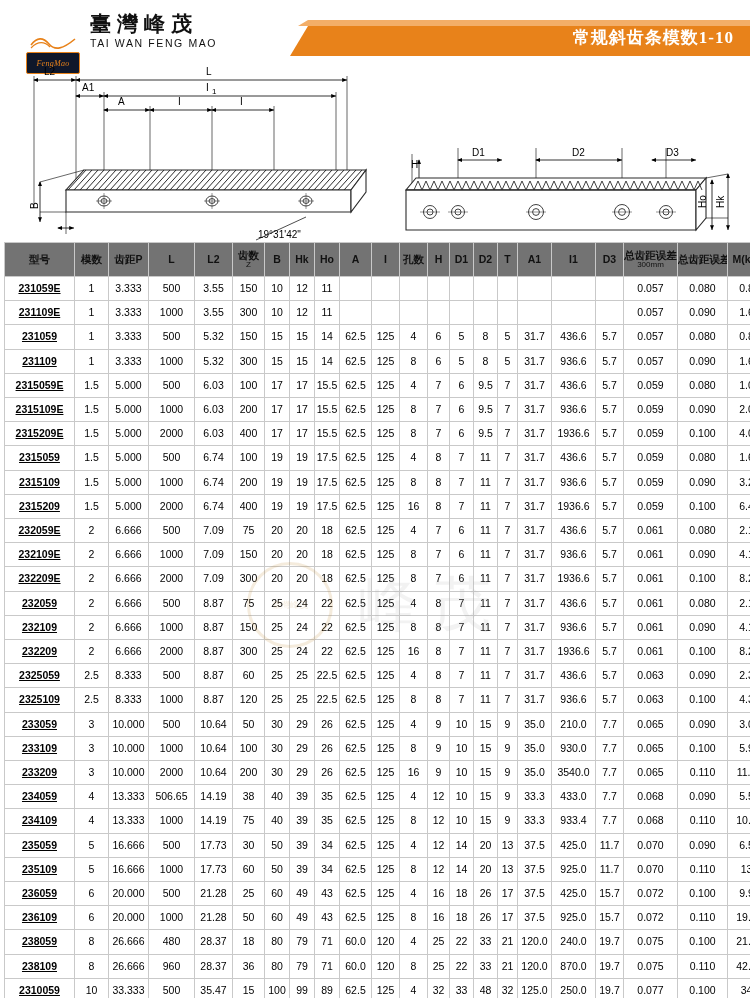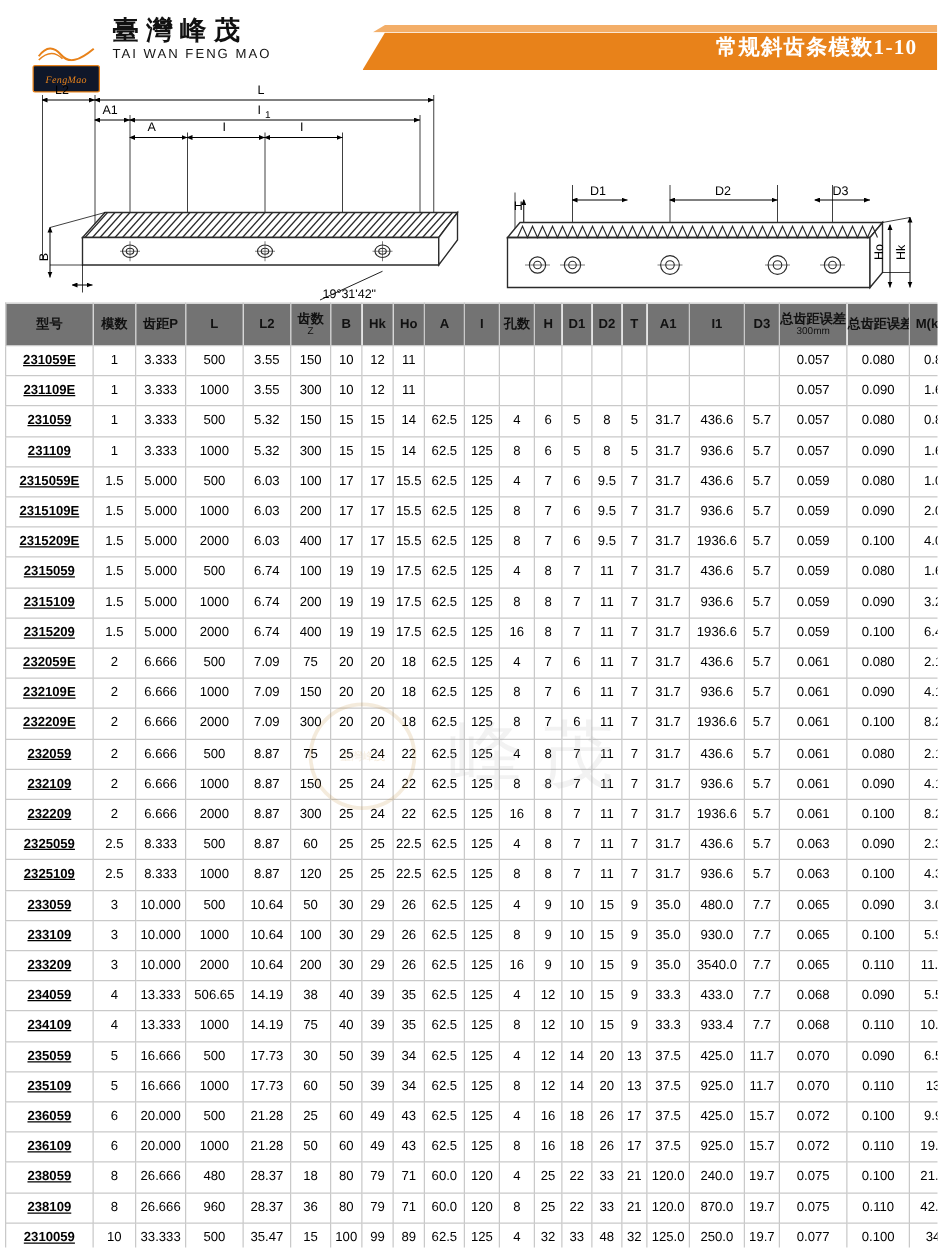--- a/index.html
+++ b/index.html
@@ -890,21 +890,21 @@
           <td>29</td>
           <td>26</td>
           <td>62.5</td>
           <td>125</td>
           <td>4</td>
           <td>9</td>
           <td>10</td>
           <td>15</td>
           <td>9</td>
           <td>35.0</td>
-          <td>480.0</td>
+          <td>210.0</td>
           <td>7.7</td>
           <td>0.065</td>
           <td>0.090</td>
           <td>3.0</td>
         </tr>
         <tr>
           <td>233109</td>
           <td>3</td>
           <td>10.000</td>
           <td>1000</td>

